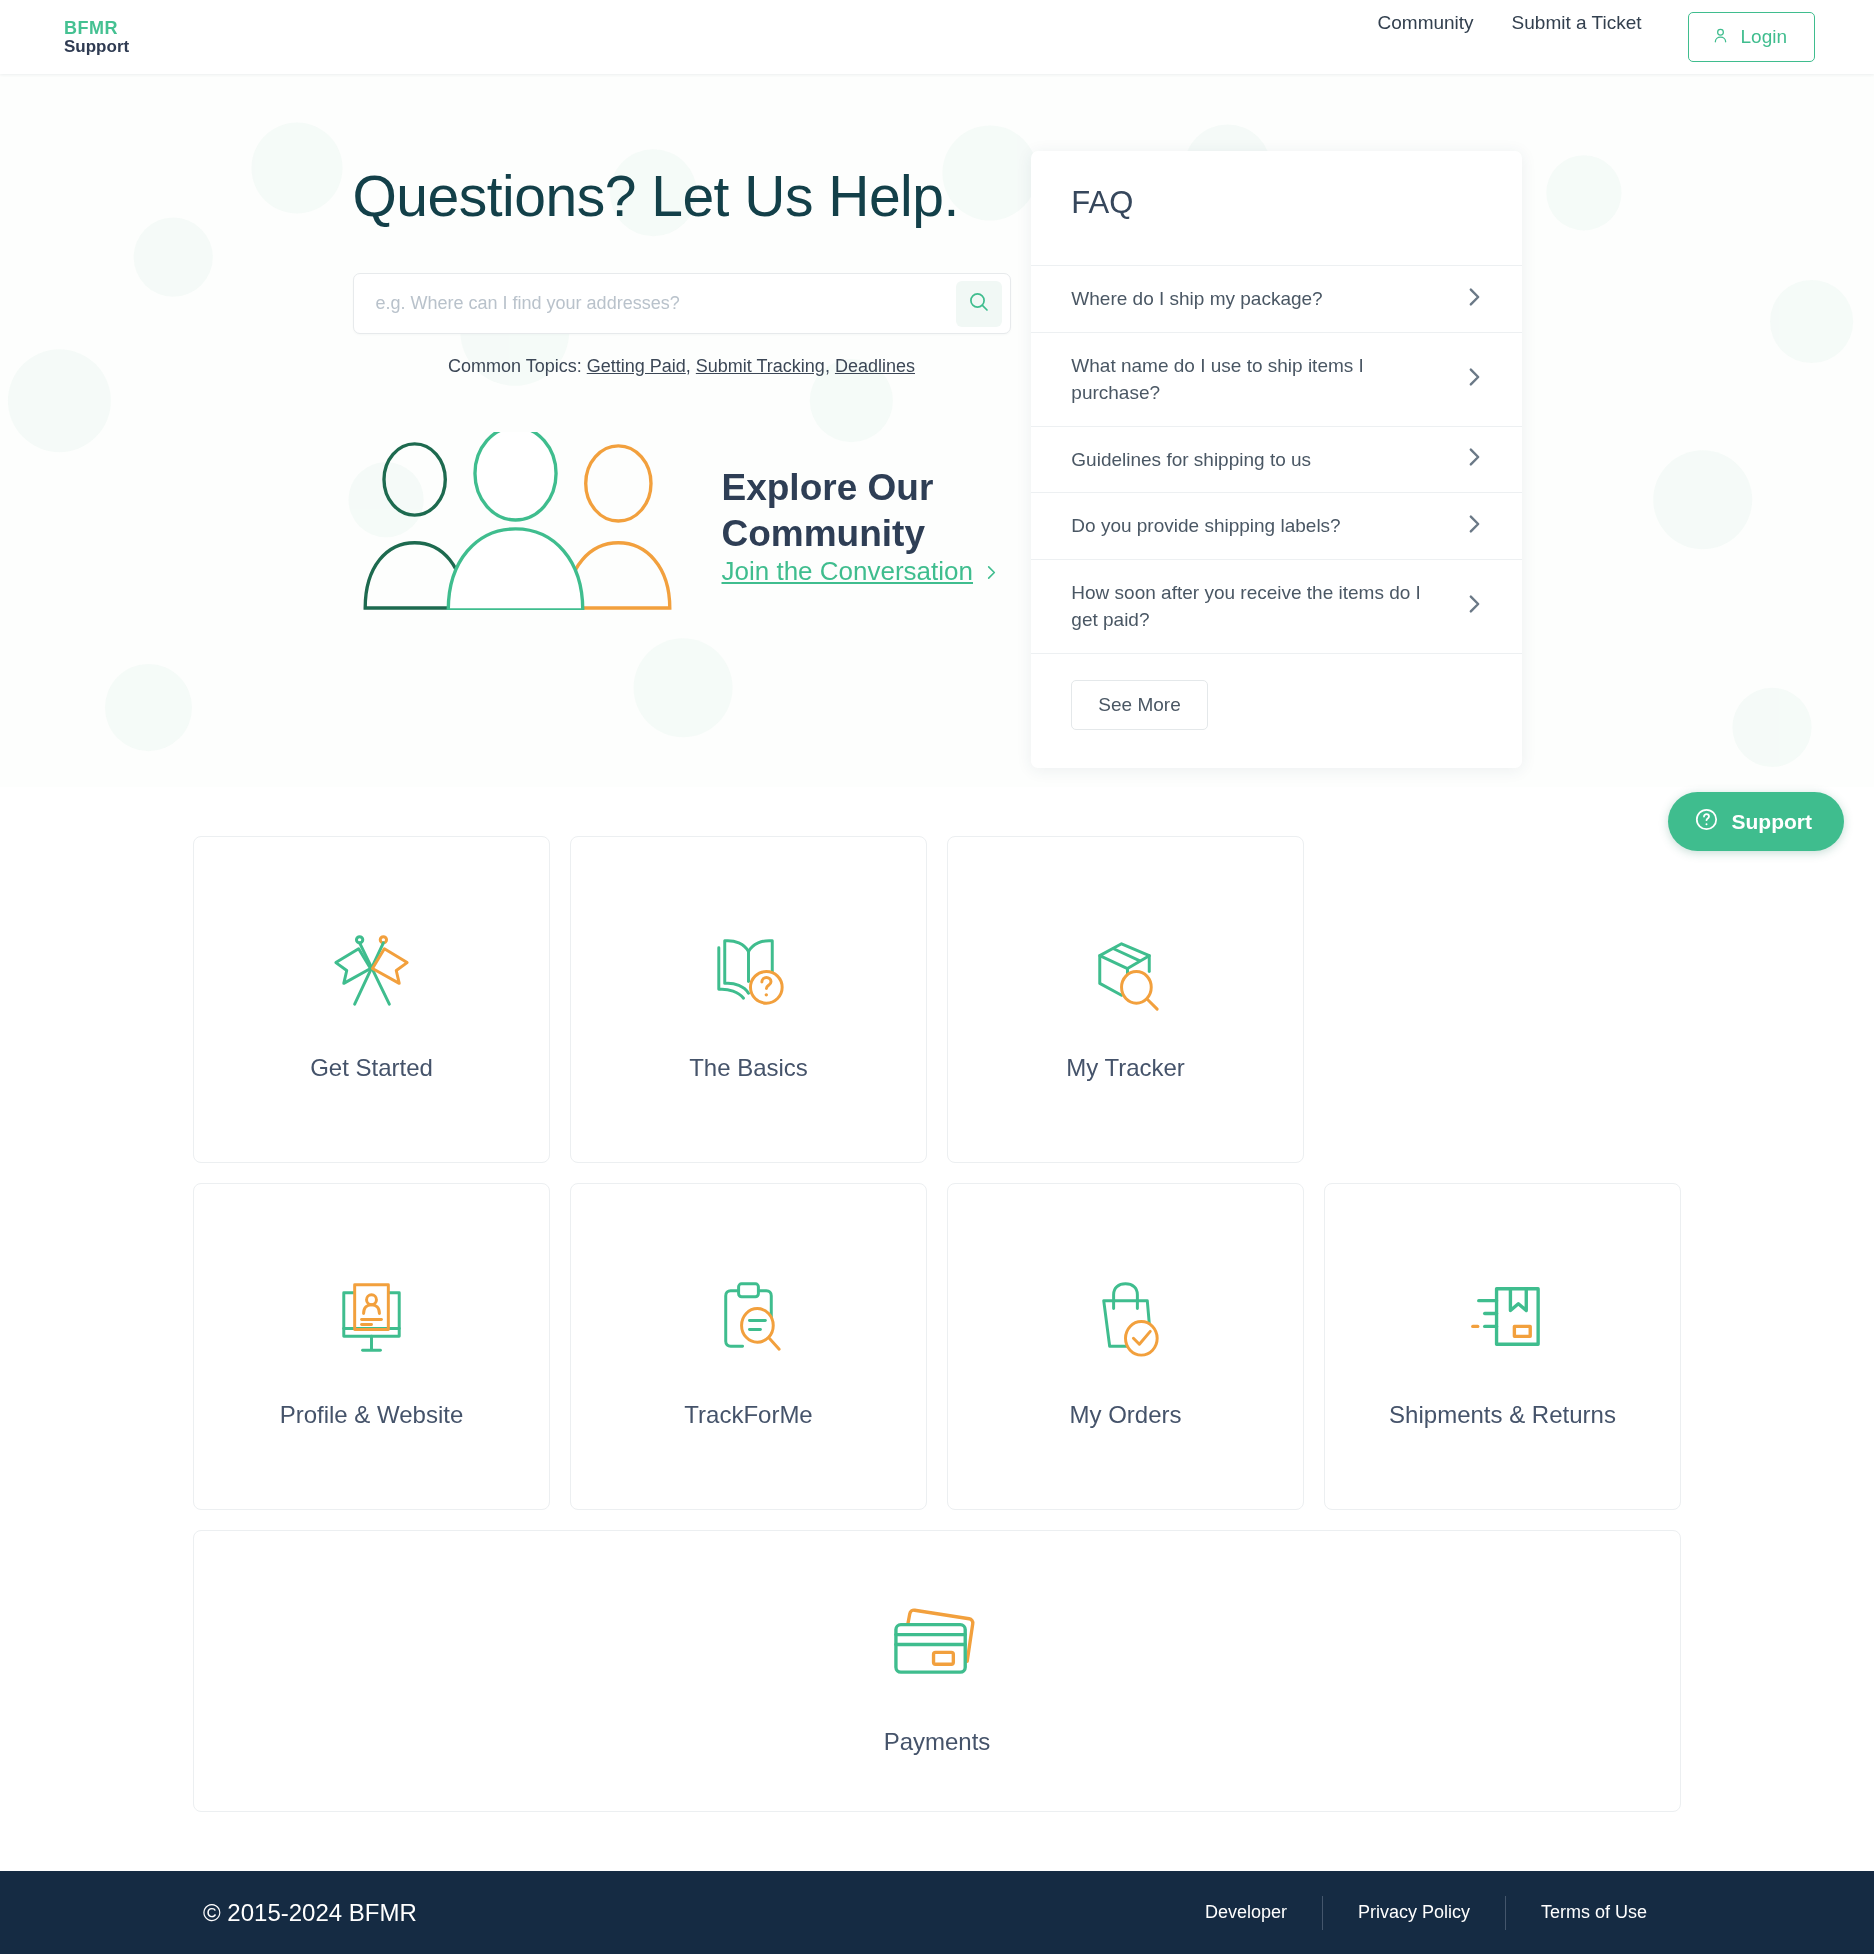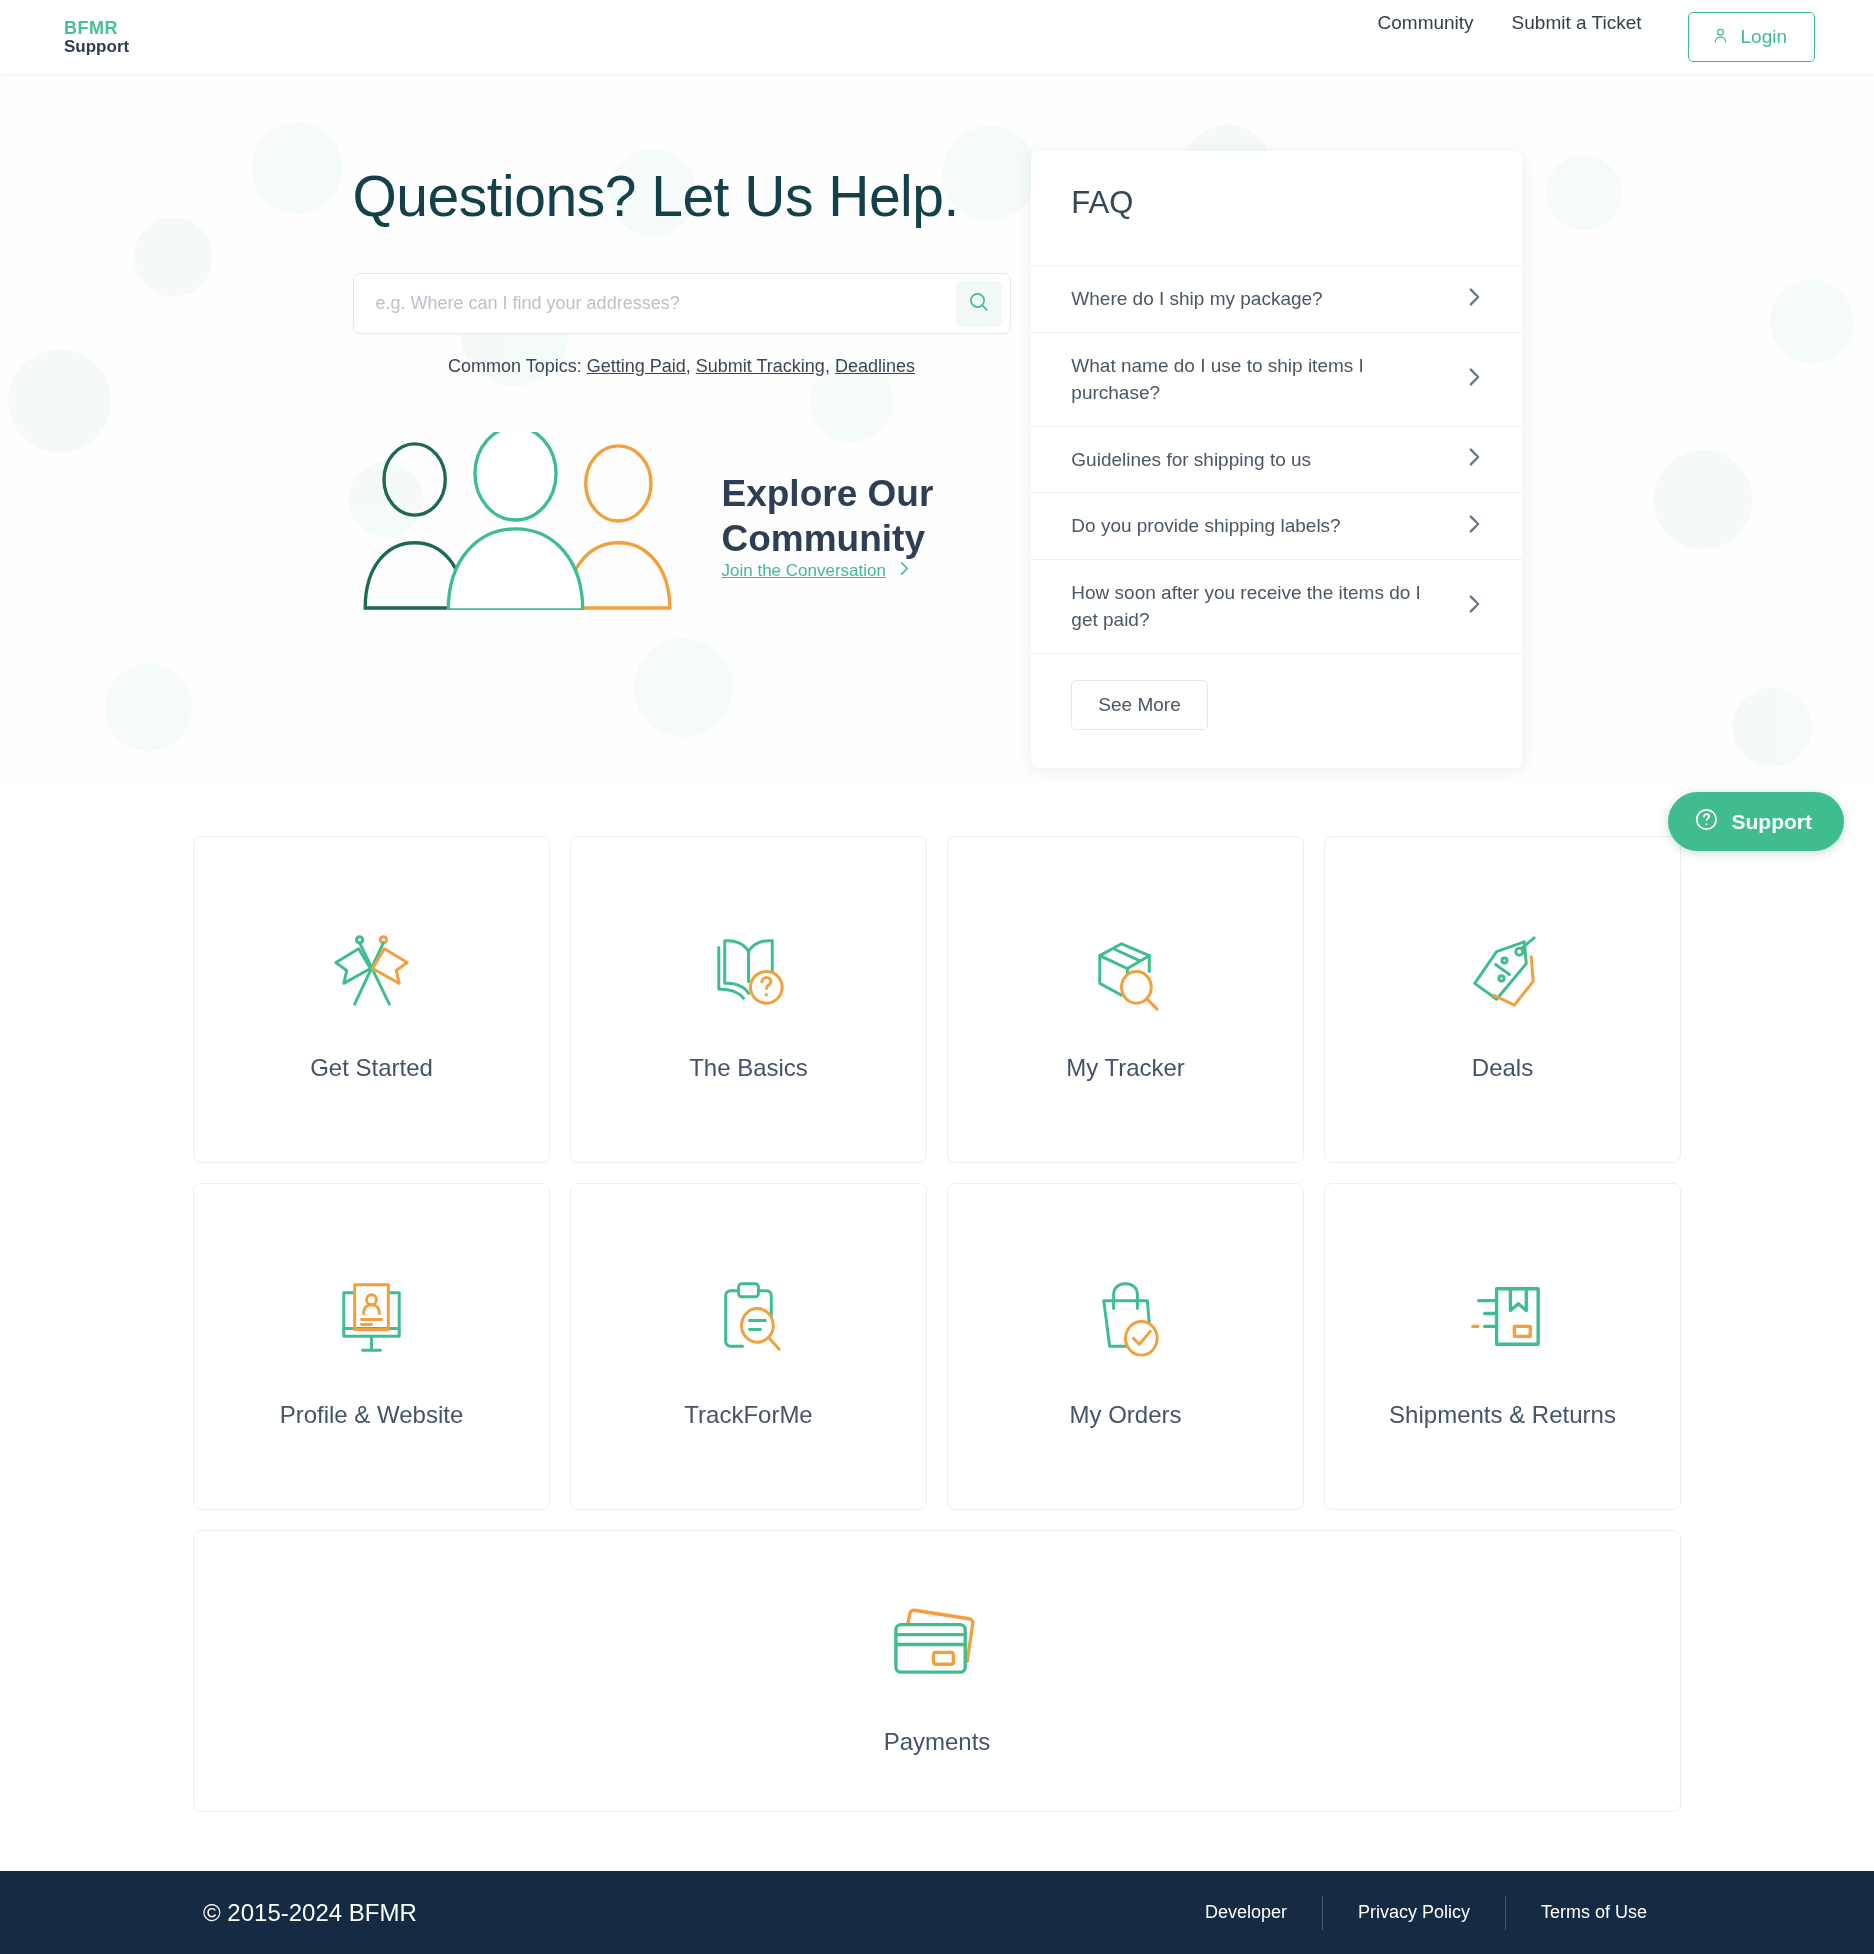--- a/index.html
+++ b/index.html
@@ -140,21 +140,21 @@
     font-weight: bold;
     color: #2e3e55;
     line-height: 1.22;
     max-width: 257px;
   }
   .community-link {
     display: inline-flex;
     align-items: center;
     gap: 12px;
     color: #3fbd8e;
-    font-size: 17px;
+    font-size: 26px;
     text-decoration: underline;
     cursor: pointer;
   }
 
   
   .faq-card {
     width: 543px;
     margin-top: 77px;
     margin-right: 188px;
     background: #ffffff;
@@ -481,34 +481,20 @@
             <path d="M52 47 L52 58" stroke="#3fbd8e"></path>
             <path d="M74 34 L74 50" stroke="#3fbd8e"></path>
             <path d="M38 27 L64 39" stroke="#3fbd8e"></path>
             <ellipse cx="61" cy="66" rx="15" ry="16" stroke="#f2a03d" fill="#ffffff"></ellipse>
             <path d="M72 78 L82 88" stroke="#f2a03d"></path>
           </svg>
         </div>
         <div class="card-label">My Tracker</div>
       </div>
 
-      <div class="card">
-        <div class="ico">
-          <svg width="99" height="99" viewBox="0 0 100 100" fill="none" stroke-width="3" stroke-linecap="round" stroke-linejoin="round">
-            <path d="M72 20 L44 30 L22 62 L44 78 L74 42 Z" stroke="#3fbd8e"></path>
-            <circle cx="67" cy="30" r="3.6" stroke="#3fbd8e"></circle>
-            <path d="M70 26 L82 16" stroke="#3fbd8e"></path>
-            <path d="M79 35 L81 60 L62 84 L41 74" stroke="#f2a03d"></path>
-            <path d="M43 43 L57 53" stroke="#3fbd8e"></path>
-            <circle cx="52" cy="39" r="2.6" stroke="#3fbd8e"></circle>
-            <circle cx="49" cy="57" r="2.6" stroke="#3fbd8e"></circle>
-          </svg>
-        </div>
-        <div class="card-label">Deals</div>
-      </div>
     </div>
 
     <div class="grid-row">
 
       <div class="card">
         <div class="ico">
           <svg width="99" height="99" viewBox="0 0 100 100" fill="none" stroke-width="3" stroke-linecap="round" stroke-linejoin="round">
             <path d="M32 24 L22 24 L22 68 L78 68 L78 24 L68 24" stroke="#3fbd8e"></path>
             <path d="M22 60 L78 60" stroke="#3fbd8e"></path>
             <path d="M50 68 L50 80" stroke="#3fbd8e"></path>

